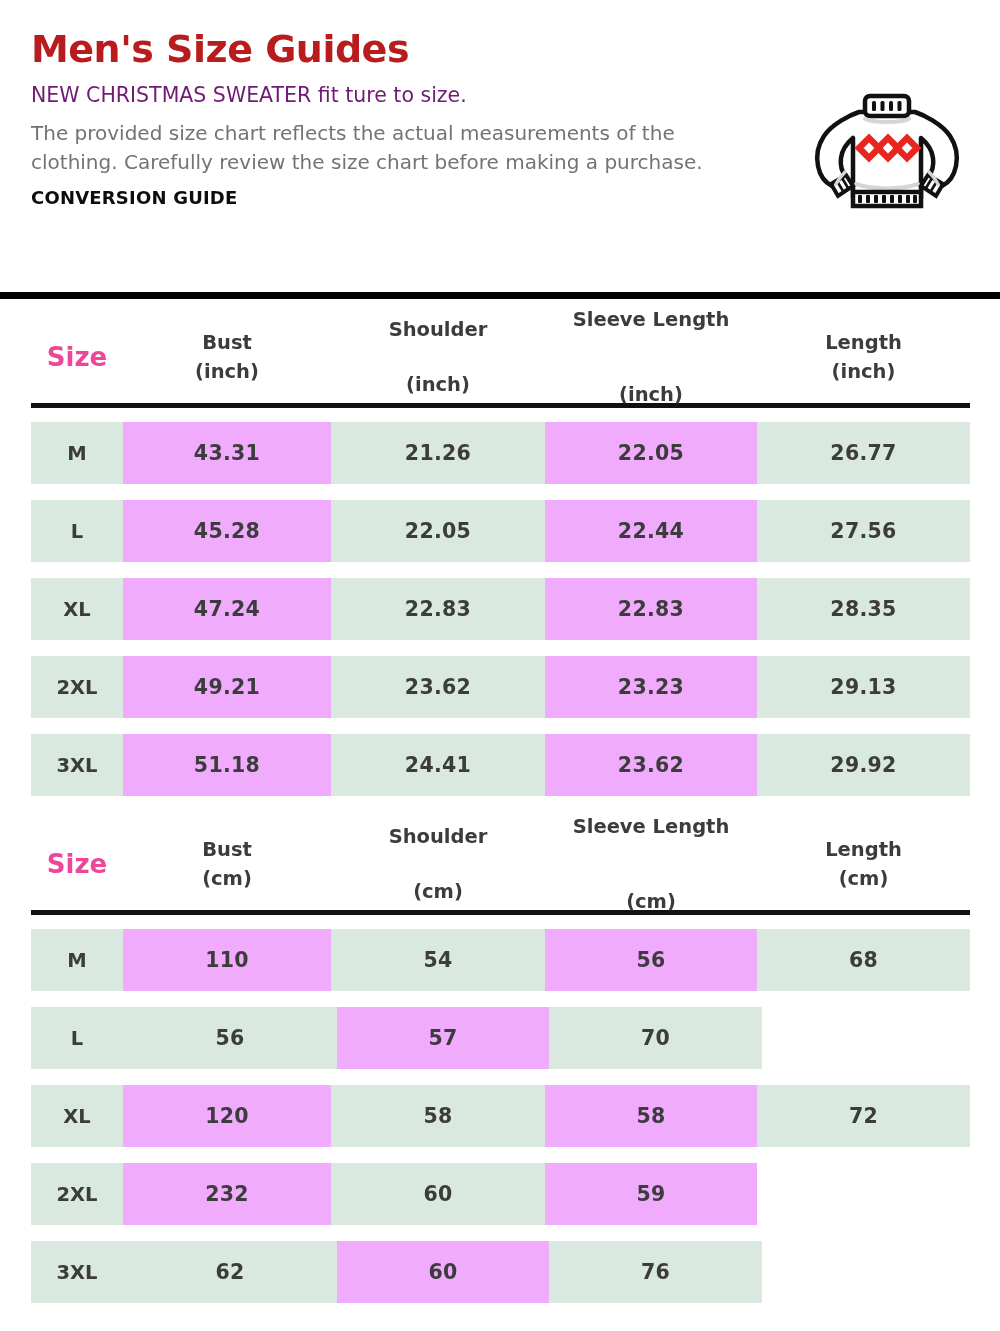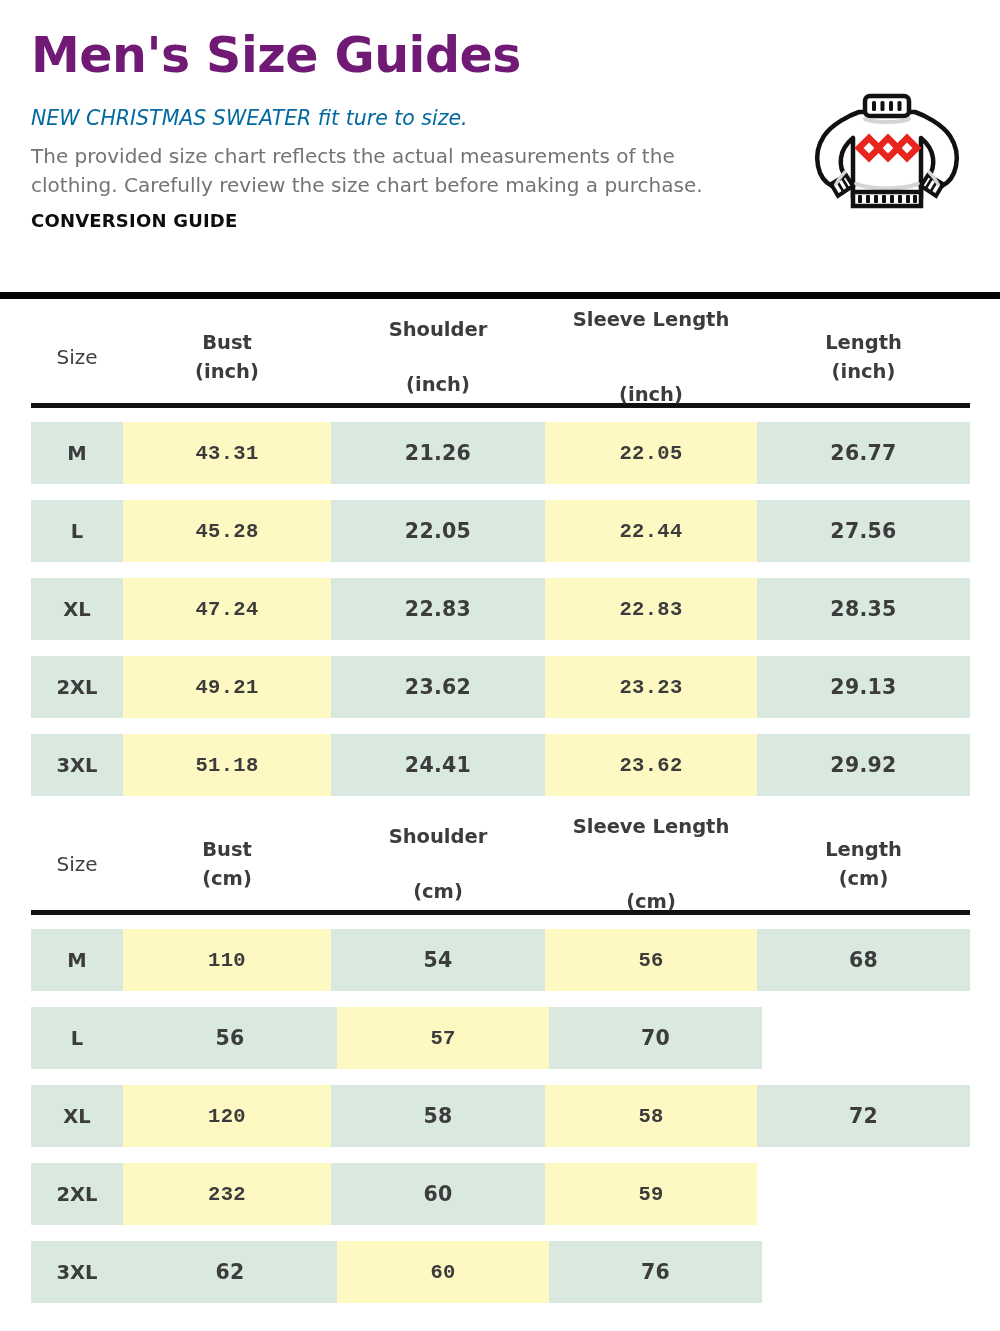--- a/index.html
+++ b/index.html
@@ -20,35 +20,34 @@
   }
 
   
   .header {
     position: relative;
     padding: 30px 30px 0 31px;
     height: 292px;
   }
 
   .title {
-    font-size: 49px;
+    font-size: 38px;
     font-weight: 700;
     letter-spacing: -0.5px;
-    color: #701a75;
+    color: #b91c1c;
     line-height: 1.05;
-    margin-bottom: 24px;
+    margin-bottom: 12px;
   }
 
   .subtitle {
     font-size: 20.5px;
     font-weight: 400;
-    color: #0369a1;
+    color: #701a75;
     line-height: 1.35;
     margin-bottom: 9px;
-    font-style: italic;
   }
 
   .paragraph {
     font-size: 20px;
     font-weight: 400;
     color: #737373;
     line-height: 1.45;
     max-width: 680px;
     margin-bottom: 10px;
   }
@@ -105,21 +104,21 @@
   }
 
   
   .c-size     { width: 92px; }
   .c-bust     { width: 208px; }
   .c-shoulder { width: 214px; gap: 25px; }
   .c-sleeve   { width: 212px; gap: 45px; }
   .c-length   { width: 213px; }
 
   .tint-light { background: #d9e9df; }
-  .tint-green { background: #fef9c3; font-family: Liberation Mono, monospace; }
+  .tint-green { background: #f0abfc; }
 
   .cell-value {
     font-size: 20.5px;
     font-weight: 700;
     color: #3c3c3c;
     letter-spacing: 0.3px;
   }
 
   .size-value {
     font-size: 19.5px;
@@ -135,23 +134,23 @@
   }
 
   .head-unit {
     font-size: 19.5px;
     font-weight: 700;
     color: #3c3c3c;
     line-height: 1.5;
   }
 
   .head-size {
-    font-size: 20px;
-    font-weight: 400;
-    color: #404040;
+    font-size: 26px;
+    font-weight: 700;
+    color: #ec4899;
   }
 
   .spacer-top { height: 12px; }
   .spacer-after-head { height: 14px; }
   .gap-between-tables { height: 6px; }
 </style>
 </head>
 <body>
 
 <div class="page">

